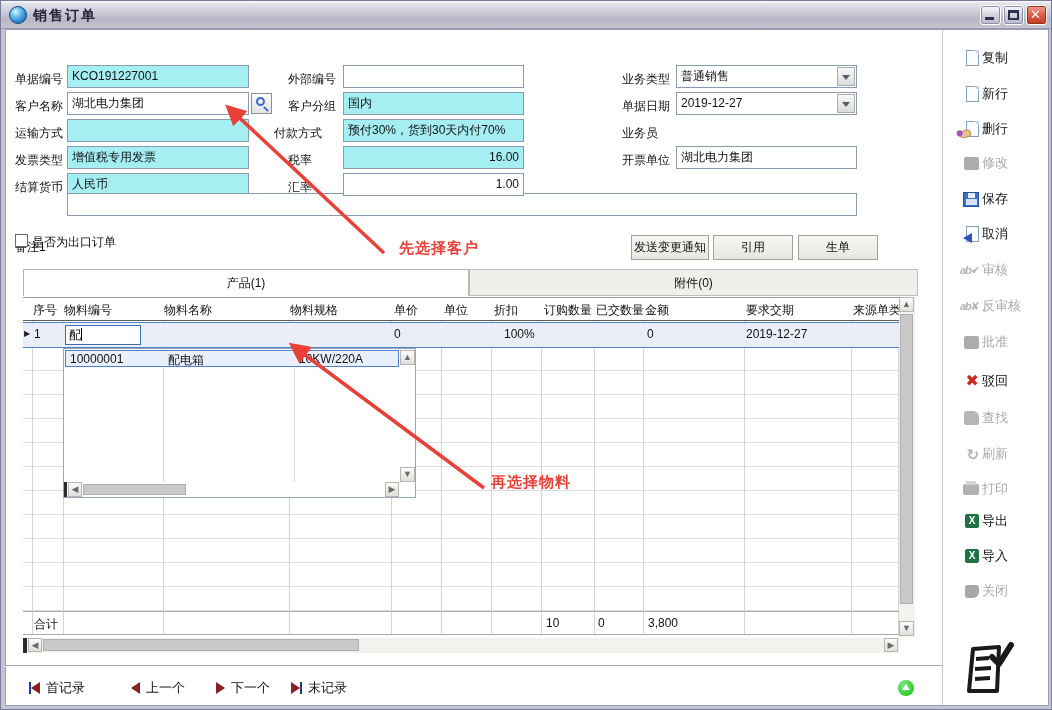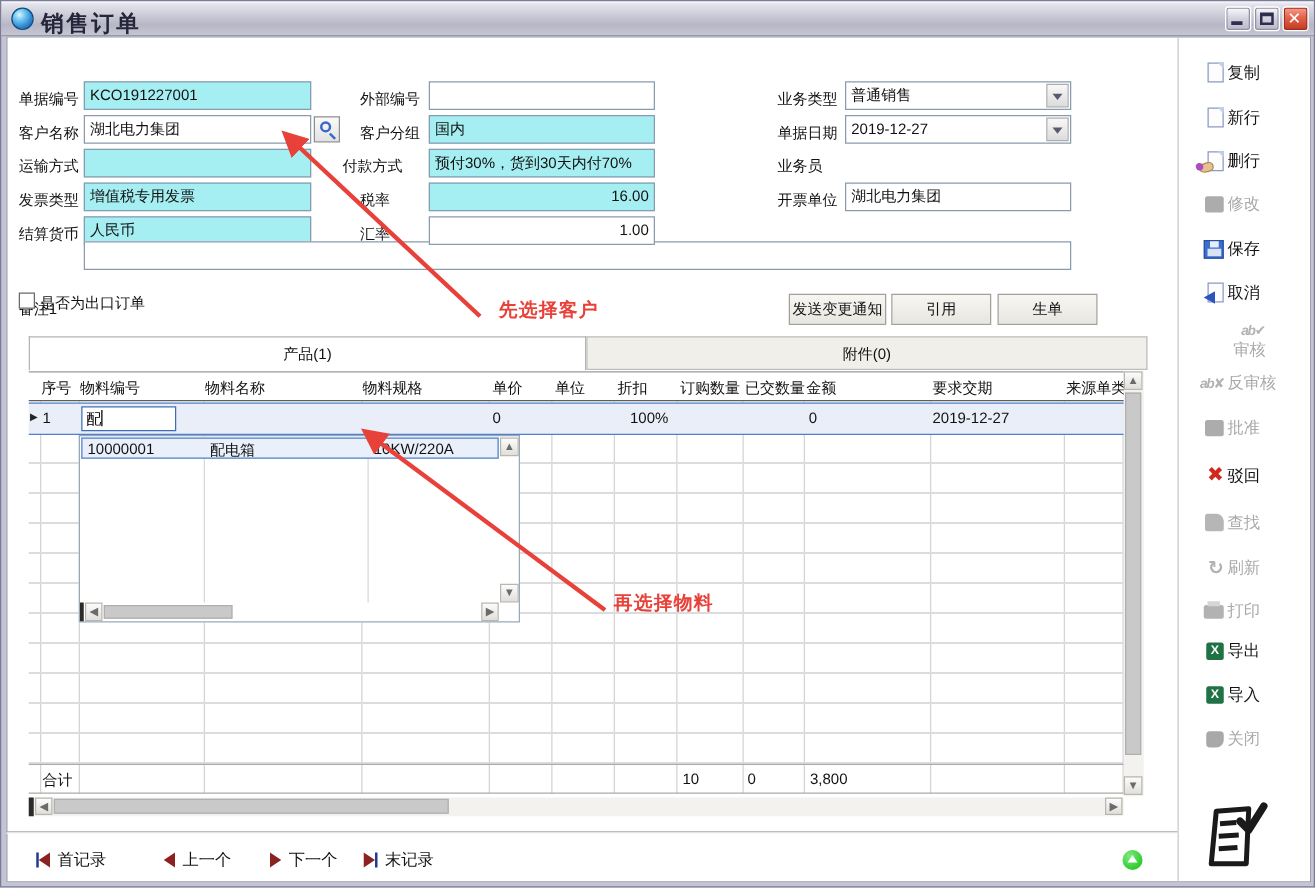--- a/index.html
+++ b/index.html
@@ -5,21 +5,21 @@
   * { margin:0; padding:0; box-sizing:border-box; }
   html,body { width:1052px; height:710px; font-family:"Liberation Sans","DejaVu Sans",sans-serif; }
   #window { position:relative; width:1052px; height:710px; background:#C4C4D2;
             border:1px solid #7A7A99; overflow:hidden; }
   .abs { position:absolute; }
 
   
   .titlebar { position:absolute; left:0; top:0; width:1052px; height:28px;
     background:linear-gradient(to bottom,#FDFDFE 0%,#E4E4EC 8%,#C9C9D6 45%,#B6B6C6 70%,#C6C6D2 100%);
     border-bottom:1px solid #9898AC; }
-  .title-text { position:absolute; left:32px; top:6px; font-size:18px; font-weight:bold; color:#26263A; letter-spacing:2px; }
+  .title-text { position:absolute; left:32px; top:6px; font-size:14px; font-weight:bold; color:#26263A; letter-spacing:2px; }
   .globe { position:absolute; left:8px; top:5px; width:18px; height:18px; border-radius:50%;
     background:radial-gradient(circle at 35% 30%, #D8F4FF 0%, #6FC6EF 30%, #2E86CF 65%, #135A9A 100%);
     border:1px solid #0E4A80; }
   .winbtn { position:absolute; top:4px; width:21px; height:20px; border-radius:3px;
     border:1px solid #FFFFFF; box-shadow:inset 0 0 0 1px #8F8FA5;
     background:linear-gradient(to bottom,#FAFAFC,#D2D2DE 50%,#B9B9CA); }
   .winbtn.close { background:linear-gradient(to bottom,#F3A092,#E2614B 45%,#C33A24); box-shadow:inset 0 0 0 1px #9E2E1C; }
   .glyph-min { position:absolute; left:4px; bottom:4px; width:9px; height:3px; background:#2E2E4E; }
   .glyph-max { position:absolute; left:4px; top:4px; width:11px; height:10px; border:2px solid #2E2E4E; border-top-width:3px; }
   .glyph-x { position:absolute; left:3px; top:1px; color:#FFF; font-size:13px; font-weight:bold; }
@@ -334,21 +334,21 @@
         <span class="ic-save"></span>
       </span>
     <span class="side-label">保存</span>
     </div>
   <div class="side-btn" style="top:221px;">
     <span class="icon-box">
         <span class="ic-cancel"></span>
       </span>
     <span class="side-label">取消</span>
     </div>
-  <div class="side-btn disabled" style="top:257px;flex-direction:column;">
+  <div class="side-btn disabled" style="top:257px;">
     <span class="icon-box">
         <span class="ic-ab">ab✔</span>
       </span>
     <span class="side-label">审核</span>
     </div>
   <div class="side-btn disabled" style="top:293px;">
     <span class="icon-box">
         <span class="ic-ab">ab✘</span>
       </span>
     <span class="side-label">反审核</span>

